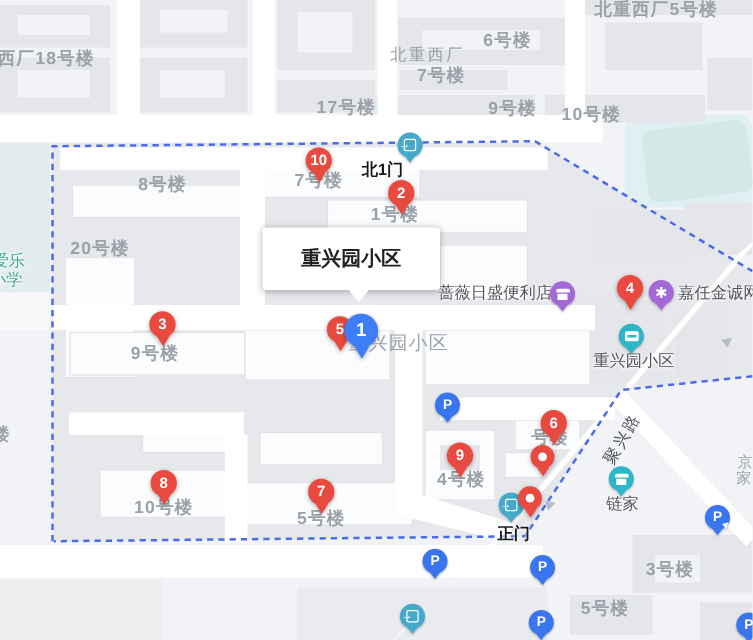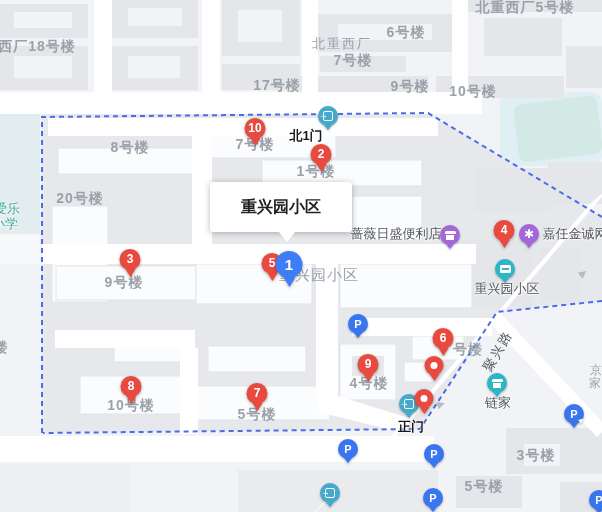--- a/index.html
+++ b/index.html
@@ -170,21 +170,21 @@
     <div class="bl" style="position: absolute; left: 353px; top: 61px;">7号楼</div>
     <div class="bl" style="position: absolute; left: 410px; top: 87px;">9号楼</div>
     <div class="bl" style="position: absolute; left: 473px; top: 92px;">10号楼</div>
     <div class="bl" style="position: absolute; left: 525px; top: 8px;">北重西厂5号楼</div>
     <div class="bl" style="position: absolute; left: 130px; top: 148px;">8号楼</div>
     <div class="bl" style="position: absolute; left: 255px; top: 145px;">7号楼</div>
     <div class="bl" style="position: absolute; left: 316px; top: 172px;">1号楼</div>
     <div class="bl" style="position: absolute; left: 80px; top: 199px;">20号楼</div>
     <div class="bl" style="position: absolute; left: 124px; top: 283px;">9号楼</div>
     <div class="bl" style="position: absolute; left: 369px; top: 384px;">4号楼</div>
-    <div class="bl" style="position: absolute; left: 468px; top: 350px;">号楼</div>
+    <div class="bl" style="position: absolute; left: 440px; top: 350px;">号楼</div>
     <div class="bl" style="position: absolute; left: 131px; top: 406px;">10号楼</div>
     <div class="bl" style="position: absolute; left: 257px; top: 415px;">5号楼</div>
     <div class="bl" style="position: absolute; left: 536px; top: 456px;">3号楼</div>
     <div class="bl" style="position: absolute; left: 484px; top: 487px;">5号楼</div>
     <div class="bl" style="position: absolute; left: 1px; top: 348px;">楼</div>
     <div class="area-label" style="position: absolute; left: 342px; top: 12px; margin-top: 32px;">北重西厂</div>
     <div class="cmp-label" style="position: absolute; left: 319px; top: 275px;">重兴园小区</div>
     <div class="poi-label dark" style="position: absolute; left: 396px; top: 234px;">蔷薇日盛便利店</div>
     <div class="poi-label dark" style="position: absolute; left: 575px; top: 234px;">嘉任金诚网</div>
     <div class="poi-label dark" style="position: absolute; left: 507px; top: 289px;">重兴园小区</div>

